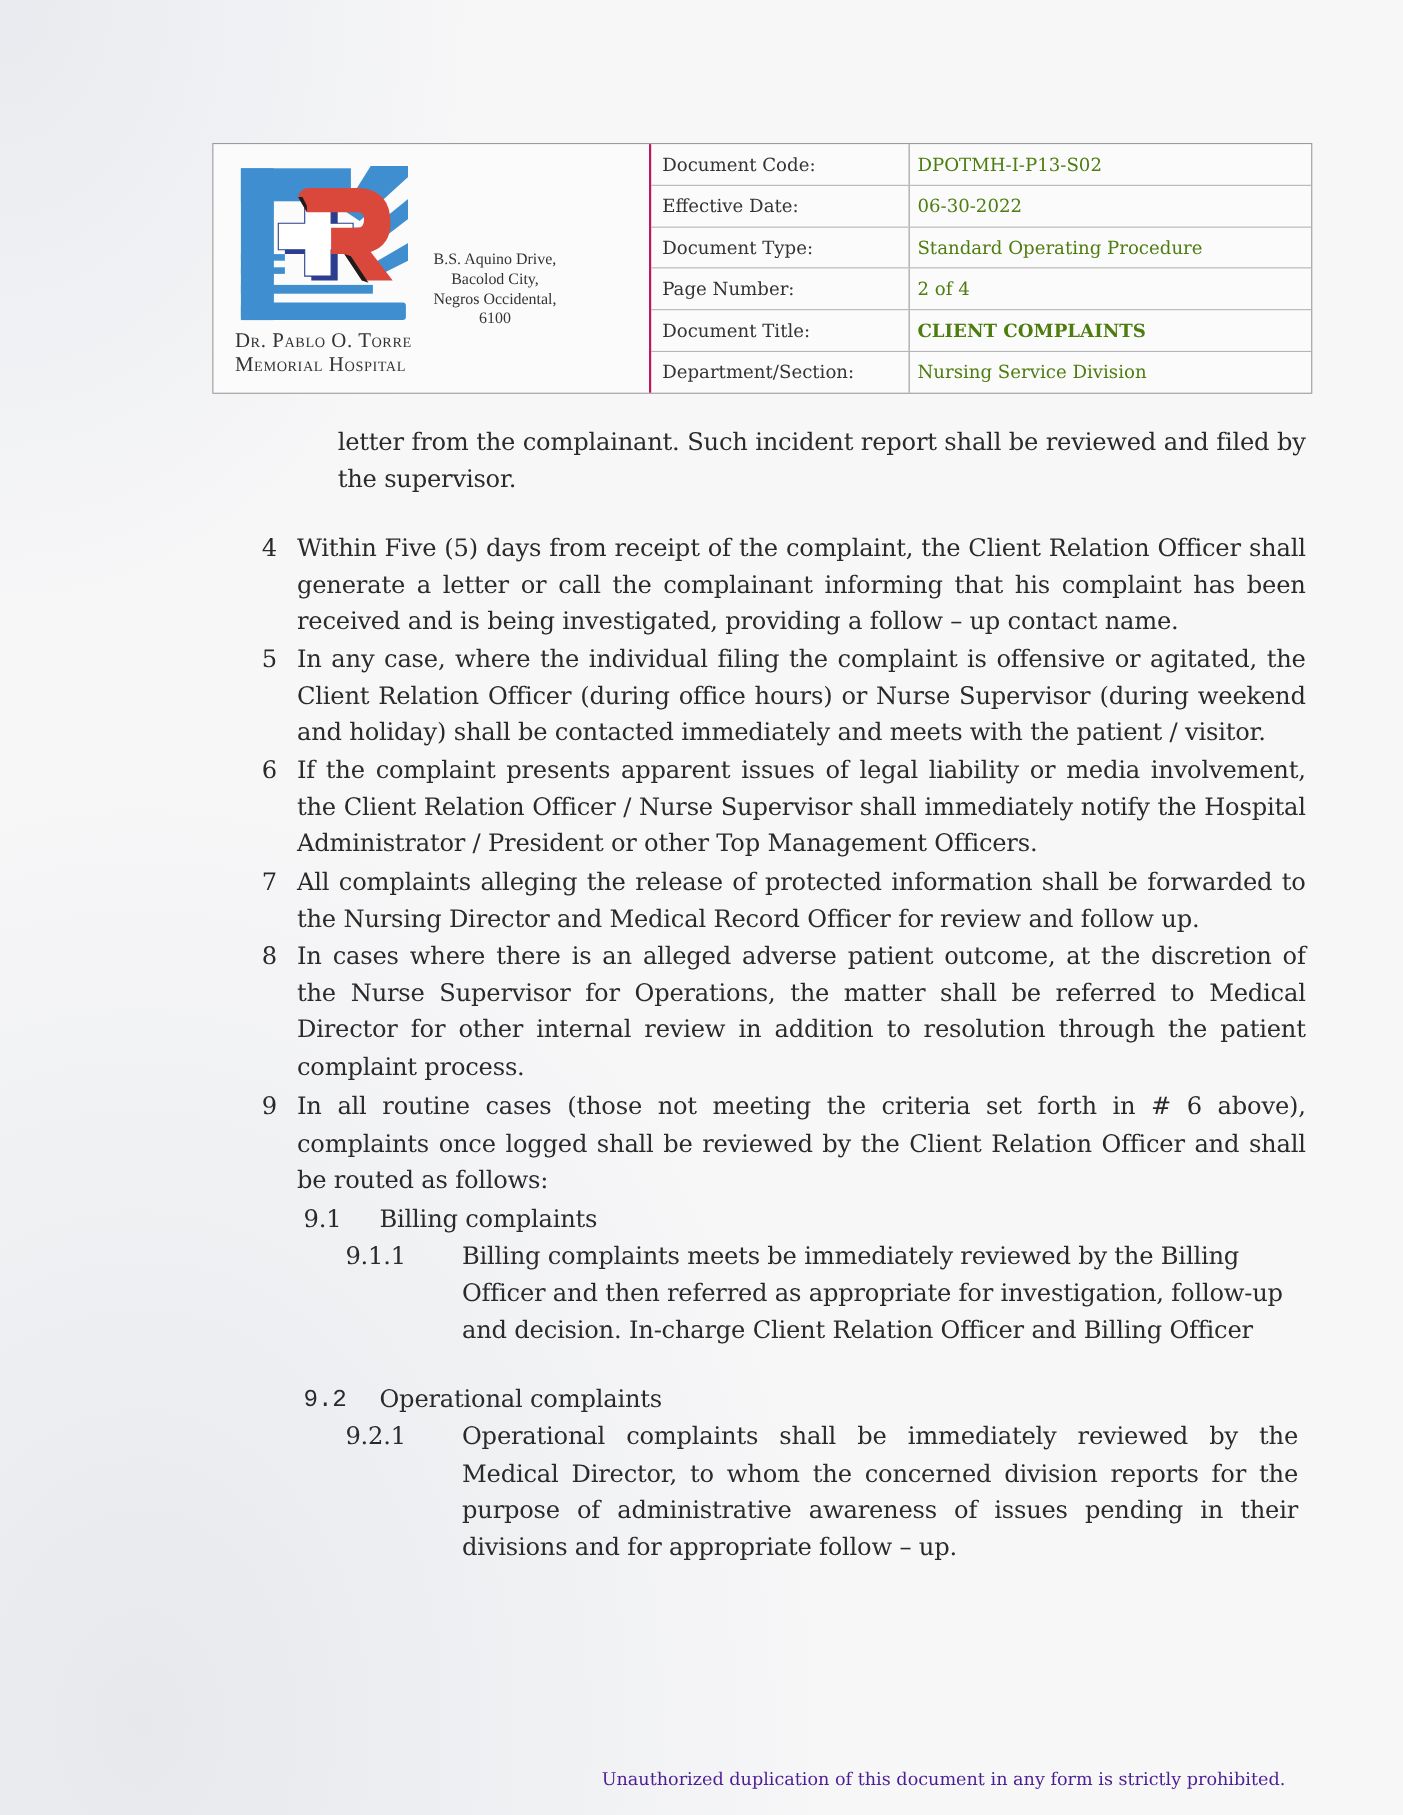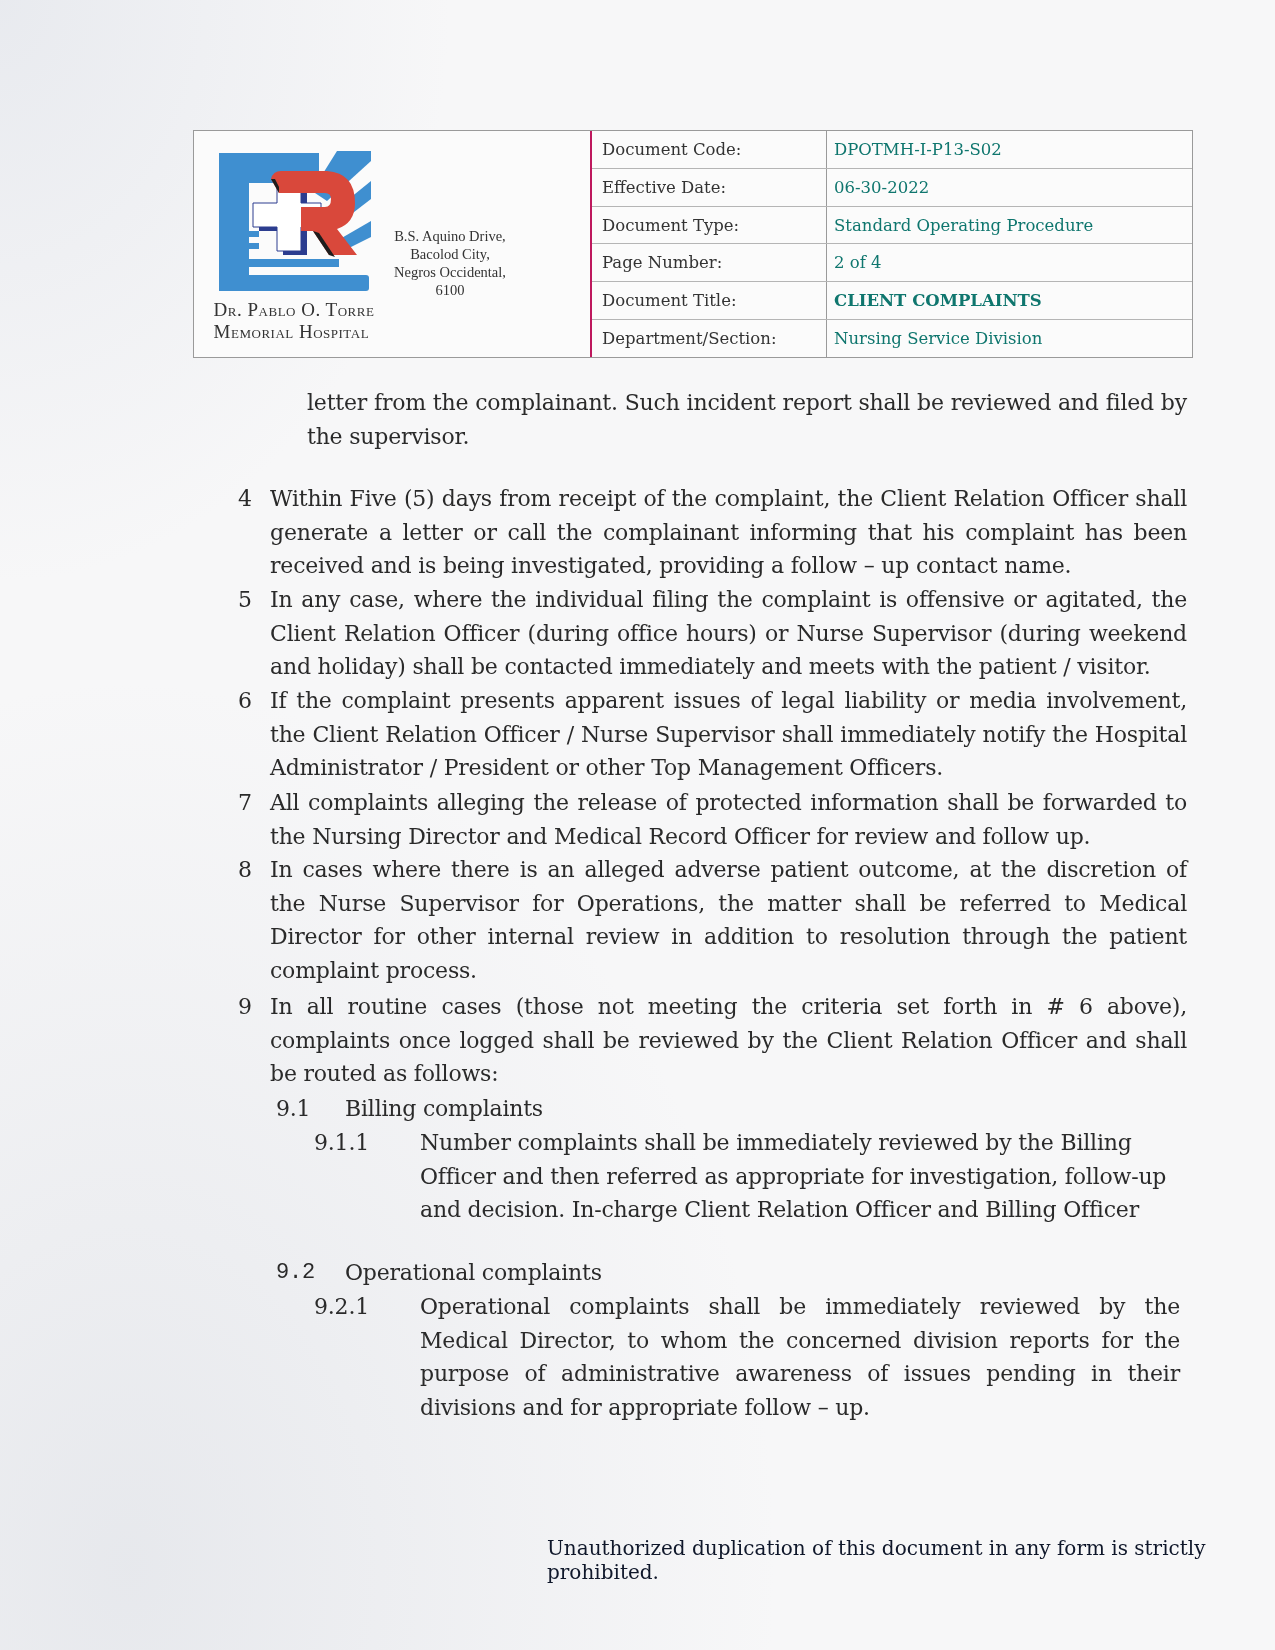--- a/index.html
+++ b/index.html
@@ -51,35 +51,35 @@
   .meta-grid { flex: 1; display: flex; flex-direction: column; border-left: 2px solid #be185d; }
   .meta-row { flex: 1; display: flex; border-bottom: 1px solid #b5b5b5; }
   .meta-row:last-child { border-bottom: none; }
   .meta-label {
     width: 224px; border-right: 1px solid #9a9a9a;
     padding-left: 10px; display: flex; align-items: center;
     font-size: 16.5px; color: #333;
   }
   .meta-value {
     flex: 1; padding-left: 7px; display: flex; align-items: center;
-    font-size: 16.5px; color: #0f766e;
+    font-size: 16.5px; color: #4d7c0f;
   }
   .meta-value.bold { font-weight: bold; }
 
   .body-text {
     position: absolute; left: 0; top: 0; width: 100%;
     font-size: 22px; line-height: 33.5px; color: #2a2a2a;
     letter-spacing: -0.2px;
   }
   .para { position: absolute; text-align: justify; }
   .para.last-left { text-align: left; }
   .num { position: absolute; text-align: left; }
   .footer {
-    position: absolute; left: 547px; top: 1536px;
-    font-size: 20px; color: #0f172a;
+    position: absolute; left: 547px; top: 1608px;
+    font-size: 16px; color: #4c1d95;
   }
 </style>
 </head>
 <body>
 
 <div class="page-shade"></div>
 
 <div class="header-table">
   <div class="logo-cell">
     <div class="logo">
@@ -159,21 +159,21 @@
 
   <div class="num" style="left:238px; top:853px;">8</div>
   <div class="para" style="left:270px; top:853px; width:917px;">In cases where there is an alleged adverse patient outcome, at the discretion of the Nurse Supervisor for Operations, the matter shall be referred to Medical Director for other internal review in addition to resolution through the patient complaint process.</div>
 
   <div class="num" style="left:238px; top:990px;">9</div>
   <div class="para" style="left:270px; top:990px; width:917px;">In all routine cases (those not meeting the criteria set forth in # 6 above), complaints once logged shall be reviewed by the Client Relation Officer and shall be routed as follows:</div>
 
   <div class="num" style="left:276px; top:1092px;">9.1</div>
   <div class="num" style="left:345px; top:1092px;">Billing complaints</div>
   <div class="num" style="left:314px; top:1126px;">9.1.1</div>
-  <div class="para last-left" style="left:420px; top:1126px; width:760px;">Number complaints shall be immediately reviewed by the Billing Officer and then referred as appropriate for investigation, follow-up and decision. In-charge Client Relation Officer and Billing Officer</div>
+  <div class="para last-left" style="left:420px; top:1126px; width:760px;">Billing complaints meets be immediately reviewed by the Billing Officer and then referred as appropriate for investigation, follow-up and decision. In-charge Client Relation Officer and Billing Officer</div>
 
   <div class="num" style="left:276px; top:1256px;font-family:Liberation Mono, monospace;">9.2</div>
   <div class="num" style="left:345px; top:1256px;">Operational complaints</div>
   <div class="num" style="left:314px; top:1290px;">9.2.1</div>
   <div class="para" style="left:420px; top:1290px; width:760px;">Operational complaints shall be immediately reviewed by the Medical Director, to whom the concerned division reports for the purpose of administrative awareness of issues pending in their divisions and for appropriate follow – up.</div>
 </div>
 
 <div class="footer">Unauthorized duplication of this document in any form is strictly prohibited.</div>
 
 </body></html>

